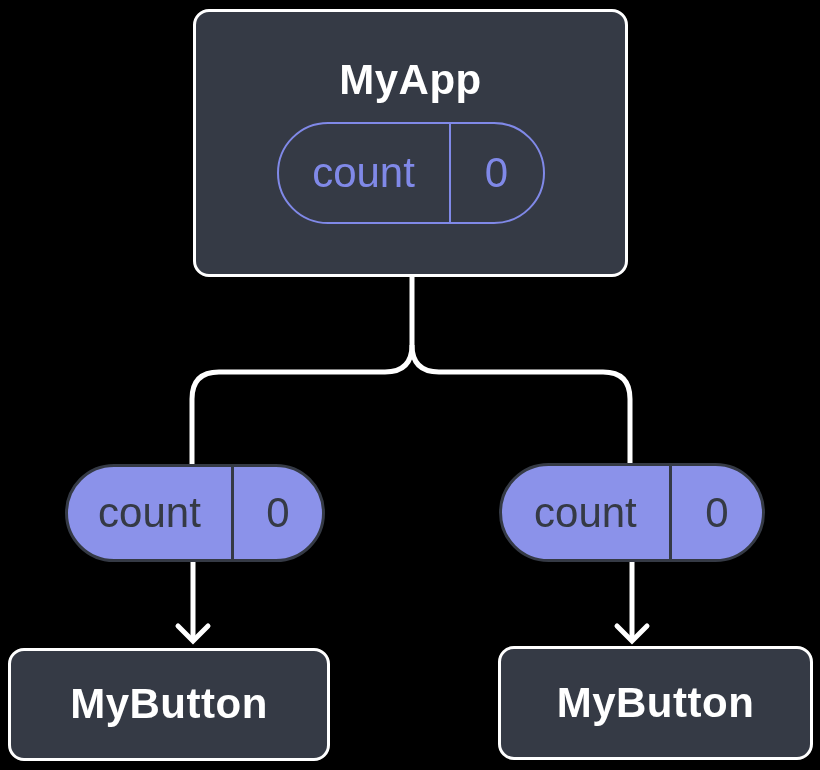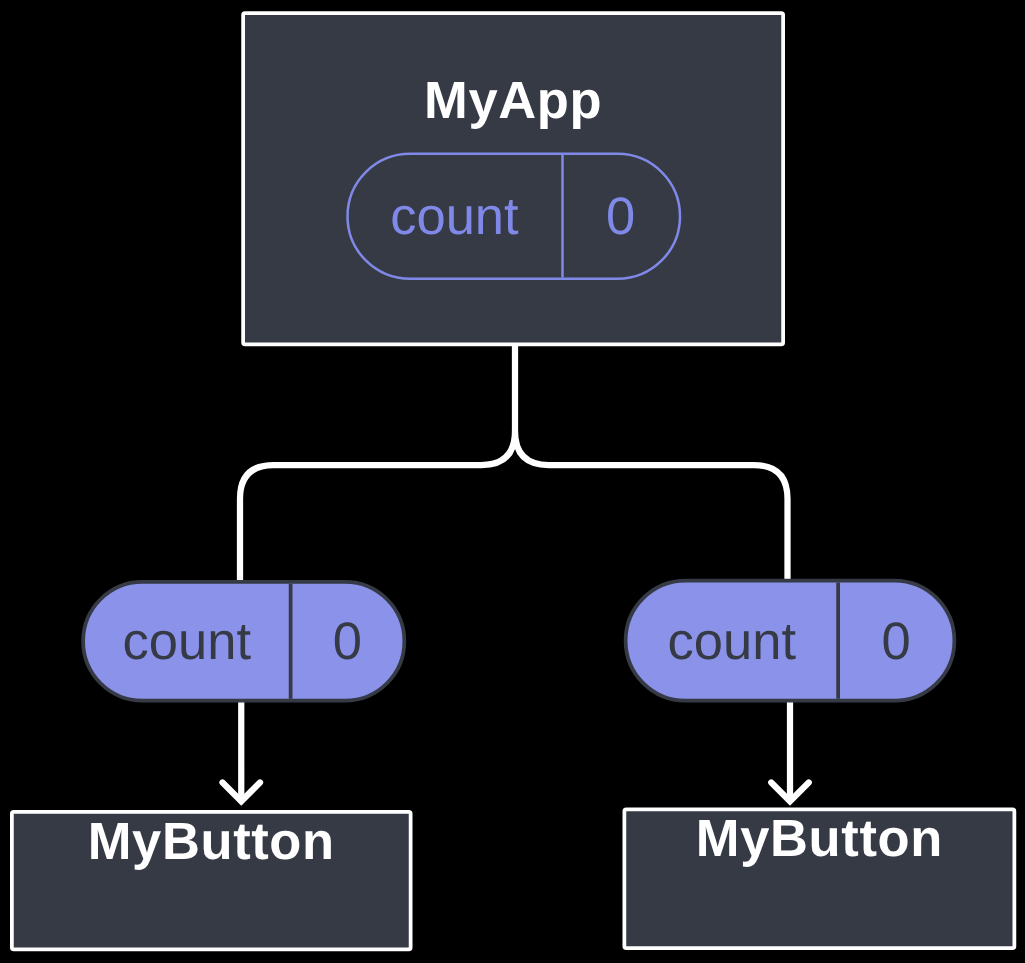--- a/index.html
+++ b/index.html
@@ -20,21 +20,21 @@
     left: 0;
     top: 0;
     z-index: 1;
   }
   .component-box {
     position: absolute;
     z-index: 2;
     box-sizing: border-box;
     background: #353a45;
     border: 3px solid #ffffff;
-    border-radius: 3px;
+    border-radius: 16px;
   }
   .app-box {
     left: 193px;
     top: 9px;
     width: 435px;
     height: 268px;
     display: flex;
     flex-direction: column;
     align-items: center;
     padding-top: 46px;
@@ -42,20 +42,21 @@
   .box-title {
     color: #ffffff;
     font-size: 42px;
     font-weight: 700;
     letter-spacing: 0.5px;
     line-height: 1.05;
     white-space: nowrap;
   }
   .btn-box {
     display: flex;
+    align-items: center;
     justify-content: center;
   }
   .btn-left  { left: 8px;   top: 648px; width: 322px; height: 113px; }
   .btn-right { left: 498px; top: 646px; width: 315px; height: 114px; }
 
   .pill {
     box-sizing: border-box;
     display: flex;
     align-items: stretch;
     font-size: 42px;

